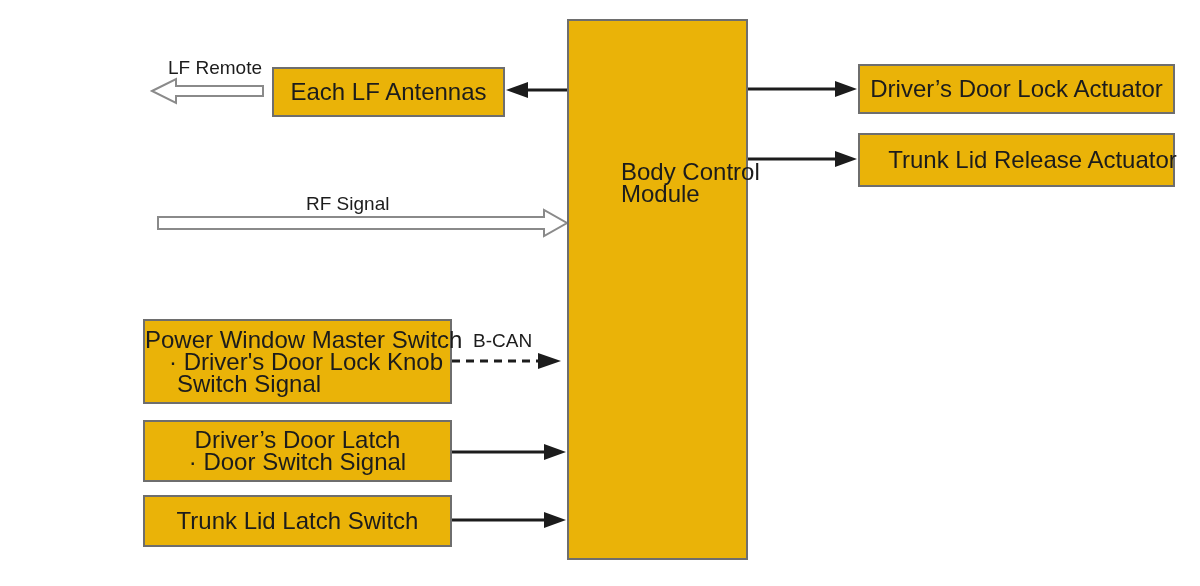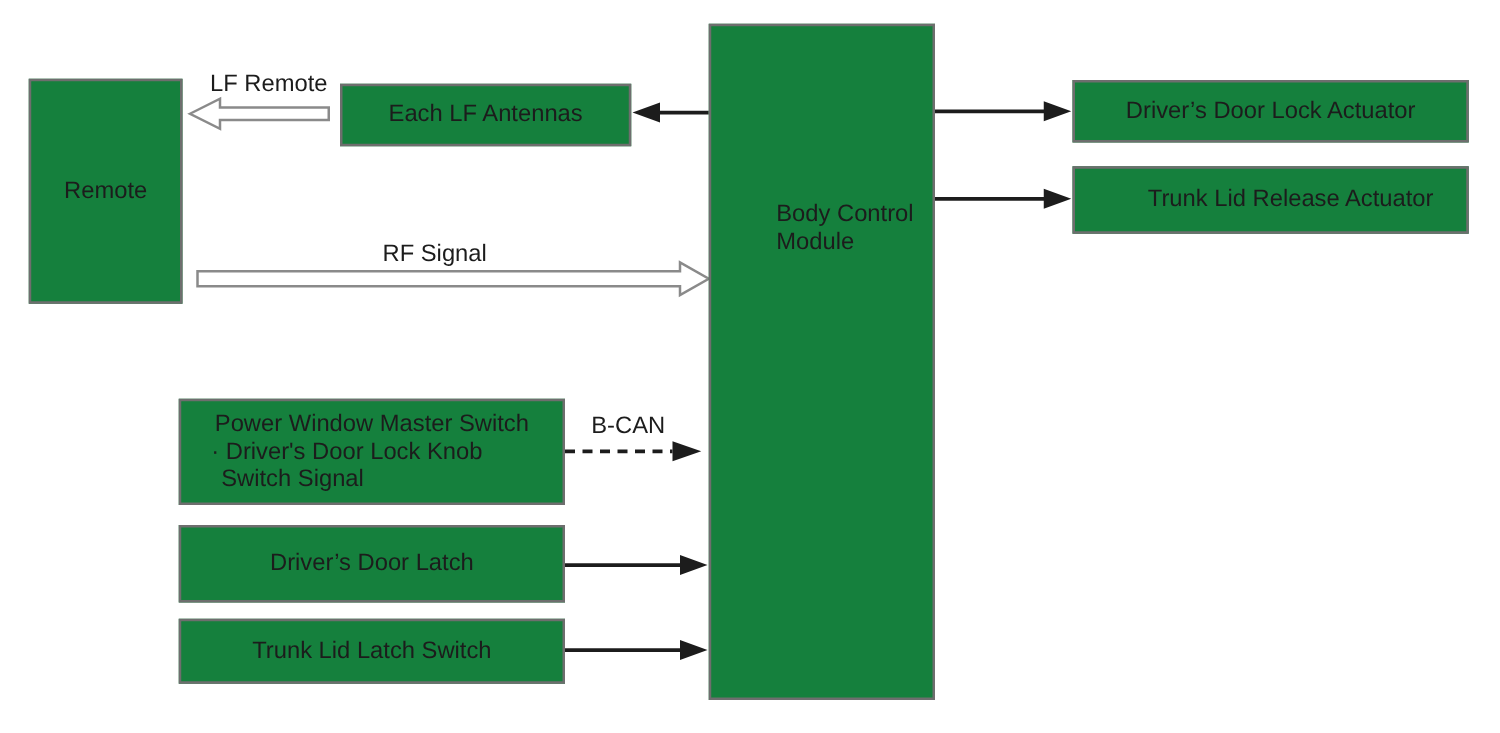--- a/index.html
+++ b/index.html
@@ -3,23 +3,23 @@
 <meta charset="utf-8">
 <style>
   html,body{margin:0;padding:0;background:#fff;}
   #stage{
     position:relative;width:1200px;height:586px;background:#ffffff;
     font-family:"Liberation Sans","DejaVu Sans",sans-serif;
     color:#1c1c1c;overflow:hidden;
   }
   .box{
     position:absolute;box-sizing:border-box;border:2px solid #6e6e6e;
-    background:#15803d;display:flex;flex-direction:column;
+    background:#eab308;display:flex;flex-direction:column;
     align-items:center;justify-content:center;
-    font-size:19px;line-height:22px;text-align:center;
+    font-size:24px;line-height:22px;text-align:center;
   }
   .box .ln{white-space:nowrap;}
   
   .box.bcm{align-items:flex-start;justify-content:flex-start;
     padding:140px 0 0 52px;text-align:left;}
   
   .box.pwms{align-items:stretch;justify-content:center;text-align:left;}
   .box.pwms .ln.c{text-align:center;}
   .box.pwms .ln.ind1{padding-left:24px;}
   .box.pwms .ln.ind2{padding-left:32px;}
@@ -67,23 +67,20 @@
       <line class="wire" x1="452" y1="452" x2="544" y2="452"></line>
       <polygon class="head" points="566,452 544,444 544,460"></polygon>
     </g>
 
     <g>
       <line class="wire" x1="452" y1="520" x2="544" y2="520"></line>
       <polygon class="head" points="566,520 544,512 544,528"></polygon>
     </g>
   </svg>
 
-  <div class="box" style="left:23px;top:63px;width:123px;height:180px;">
-    <span class="ln">Remote</span>
-  </div>
 
   <div class="box" style="left:272px;top:67px;width:233px;height:50px;">
     <span class="ln">Each LF Antennas</span>
   </div>
 
   <div class="box bcm" style="left:567px;top:19px;width:181px;height:541px;">
     <span class="ln">Body Control</span>
     <span class="ln">Module</span>
   </div>
 
@@ -96,20 +93,21 @@
   </div>
 
   <div class="box pwms" style="left:143px;top:319px;width:309px;height:85px;">
     <span class="ln c">Power Window Master Switch</span>
     <span class="ln ind1">· Driver's Door Lock Knob</span>
     <span class="ln ind2">Switch Signal</span>
   </div>
 
   <div class="box" style="left:143px;top:420px;width:309px;height:62px;">
     <span class="ln">Driver’s Door Latch</span>
+    <span class="ln">· Door Switch Signal</span>
   </div>
 
   <div class="box" style="left:143px;top:495px;width:309px;height:52px;">
     <span class="ln">Trunk Lid Latch Switch</span>
   </div>
 
   <div class="lbl" style="left:168px;top:58px;">LF Remote</div>
   <div class="lbl" style="left:306px;top:194px;">RF Signal</div>
   <div class="lbl" style="left:473px;top:331px;">B-CAN</div>
 

